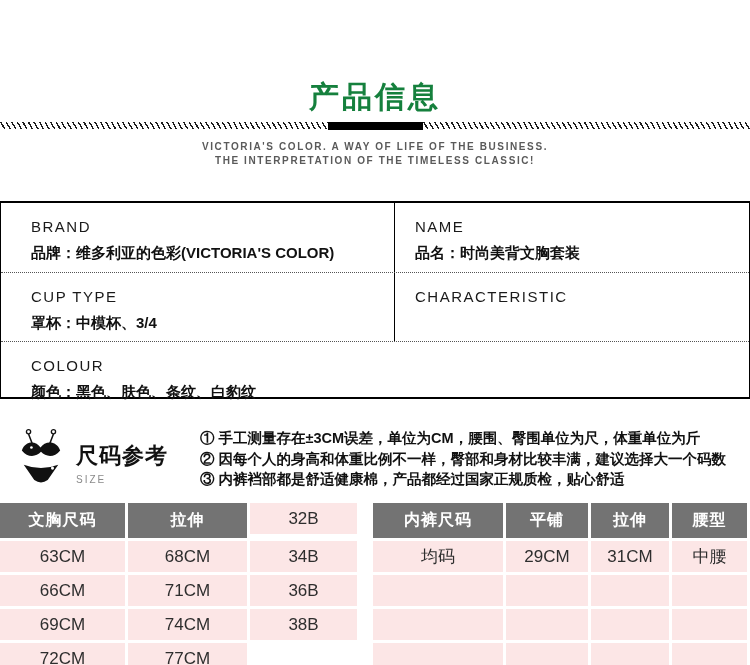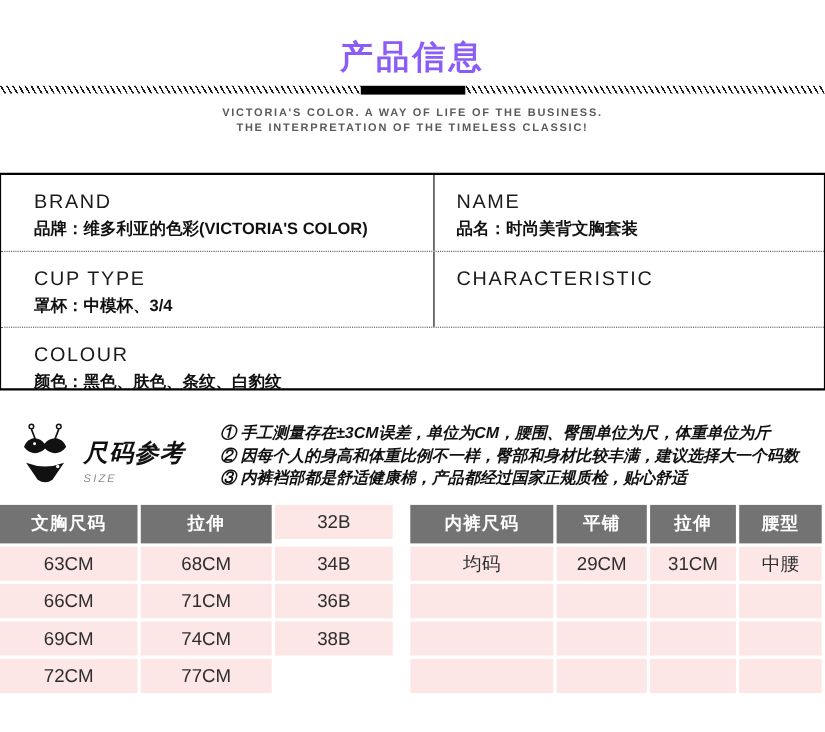--- a/index.html
+++ b/index.html
@@ -5,22 +5,23 @@
   * { margin:0; padding:0; box-sizing:border-box; }
   html,body { background:#ffffff; }
   body {
     width:750px; height:665px; margin:0 auto; position:relative;
     font-family:"Liberation Sans", sans-serif; color:#111; overflow:hidden;
   }
 
   
   .hdr { padding-top:34px; text-align:center; }
   .hdr-title {
-    font-size:30px; font-weight:bold; letter-spacing:3px; color:#8b5cf6;
+    font-size:30px; font-weight:bold; letter-spacing:3px; color:#15803d;
     line-height:38px;
+    margin-top:44px;
   }
   .rule-row { display:flex; align-items:center; height:9px; margin-top:5px; }
   .hatch {
     flex:1 1 auto; height:7px;
     background:repeating-linear-gradient(60deg, transparent 0 3.4px, #1c1c1c 3.4px 4.8px);
   }
   .rule-bar { width:95px; height:8px; background:#000; flex:0 0 auto; }
   .taglines { margin-top:10px; }
   .tagline {
     font-size:10px; color:#5a5a5a; letter-spacing:1.6px; line-height:14px;
@@ -32,25 +33,25 @@
     margin-top:33px; width:750px;
     border:1px solid #000; border-top:2px solid #000; border-bottom:2px solid #000;
   }
   .info-row { display:flex; }
   .info-row.dotted { border-bottom:1px dotted #555; }
   .info-cell { padding:13px 10px 10px 30px; }
   .info-cell.left  { width:393px; height:66px; }
   .info-cell.right { flex:1; border-left:1px solid #000; padding-left:20px; }
   .info-row.r2 .info-cell { height:68px; }
   .info-cell.full { width:100%; height:55px; }
-  .lbl-en { font-size:18px; letter-spacing:1.5px; color:#1a1a1a; line-height:22px; }
+  .lbl-en { font-size:15px; letter-spacing:1.5px; color:#1a1a1a; line-height:22px; }
   .lbl-cn { font-size:15px; font-weight:bold; color:#111; margin-top:5px; line-height:19px; }
 
   
-  .size-sec { display:flex; align-items:flex-start; margin-top:26px; padding-left:18px;font-style:italic; }
+  .size-sec { display:flex; align-items:flex-start; margin-top:26px; padding-left:18px; }
   .lingerie { width:46px; height:64px; flex:0 0 auto; margin-top:2px; }
   .size-title-block { margin-left:12px; margin-top:16px; width:118px; flex:0 0 auto; }
   .size-title { font-size:22px; font-weight:bold; color:#111; letter-spacing:1px; }
   .size-sub { font-size:10px; color:#8a8a8a; letter-spacing:2px; margin-top:3px; }
   .size-notes { margin-left:6px; margin-top:3px; }
   .size-note { font-size:14.5px; font-weight:600; color:#111; line-height:20.5px; white-space:nowrap; }
 
   
   .tables-wrap { display:flex; margin-top:12px; }
   .grid-table { display:grid; gap:3px; }

